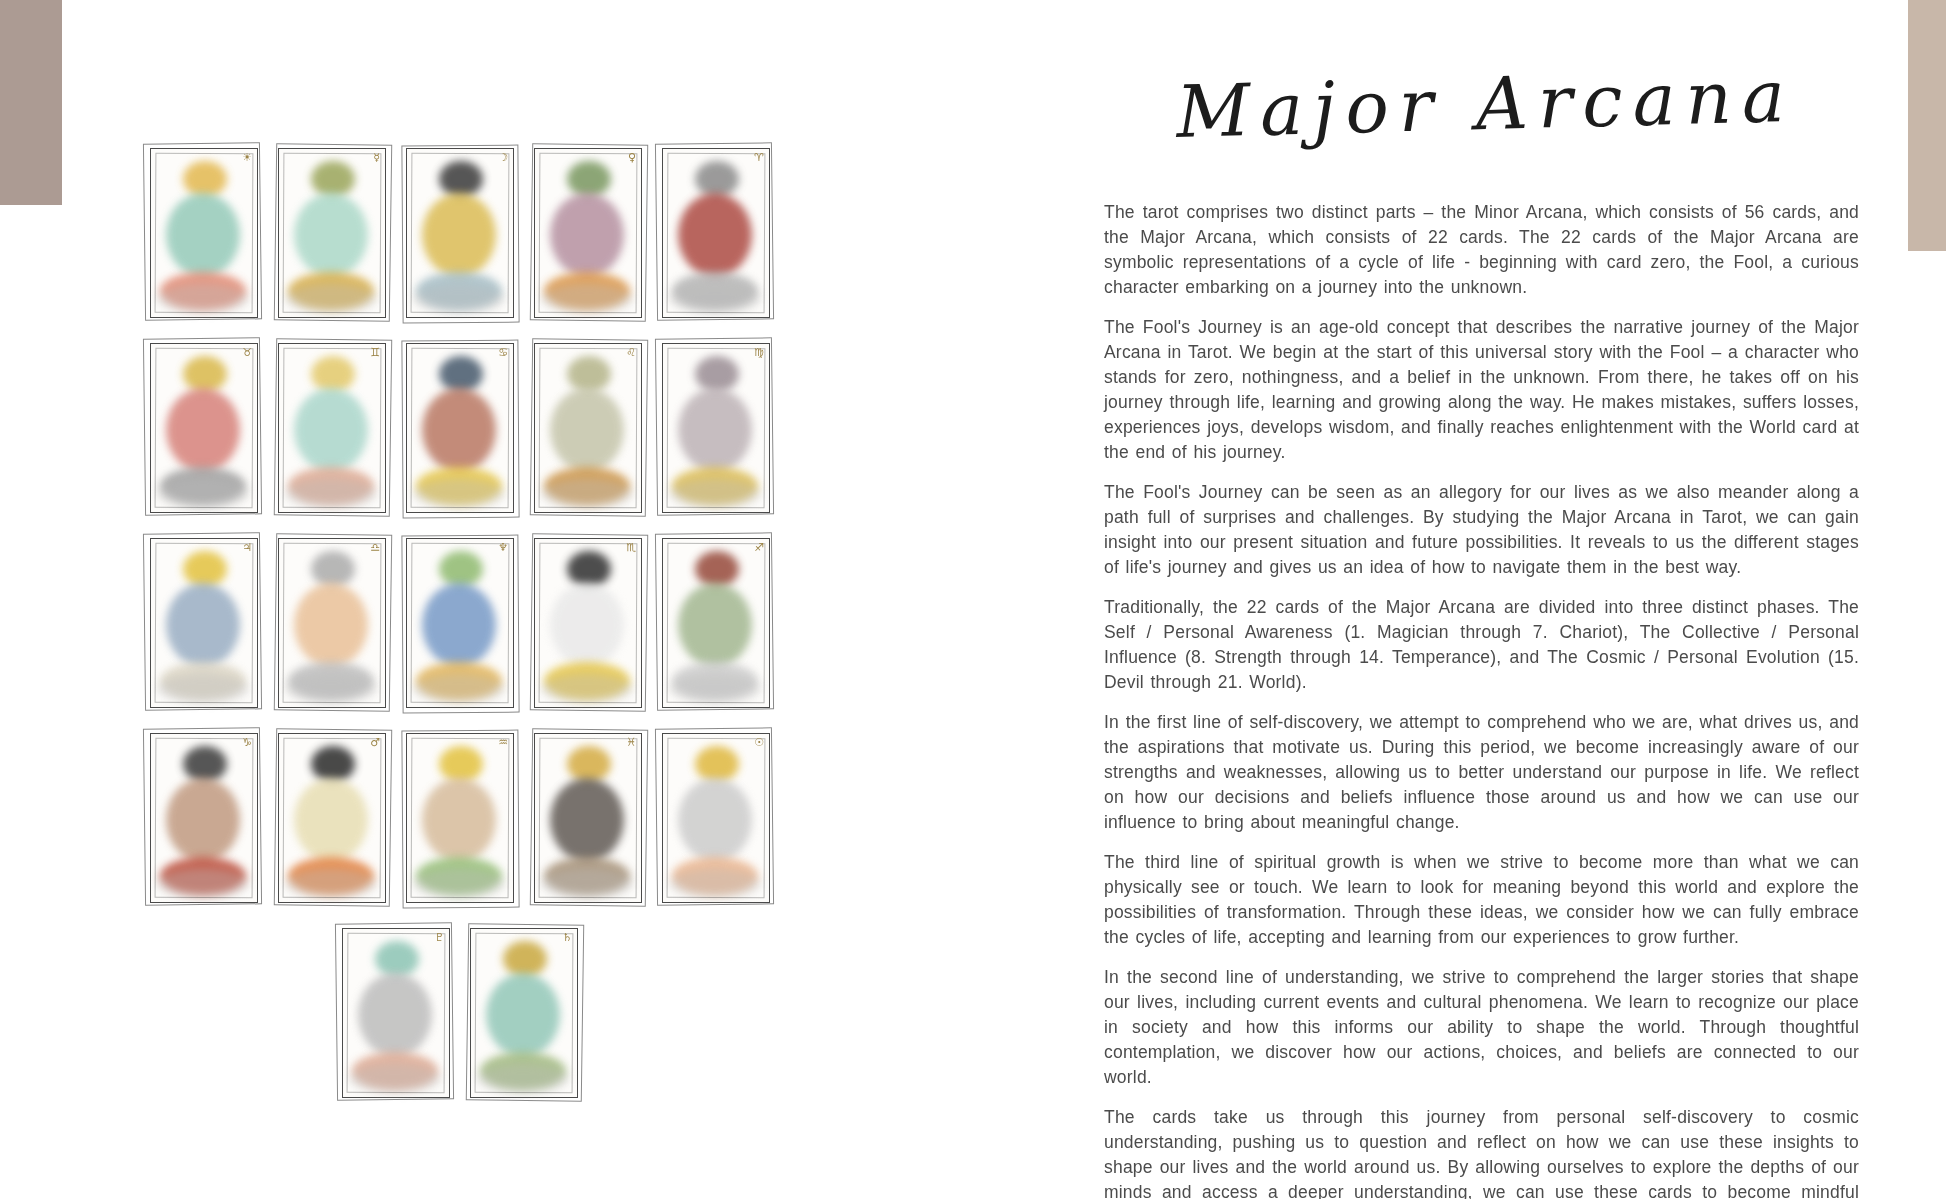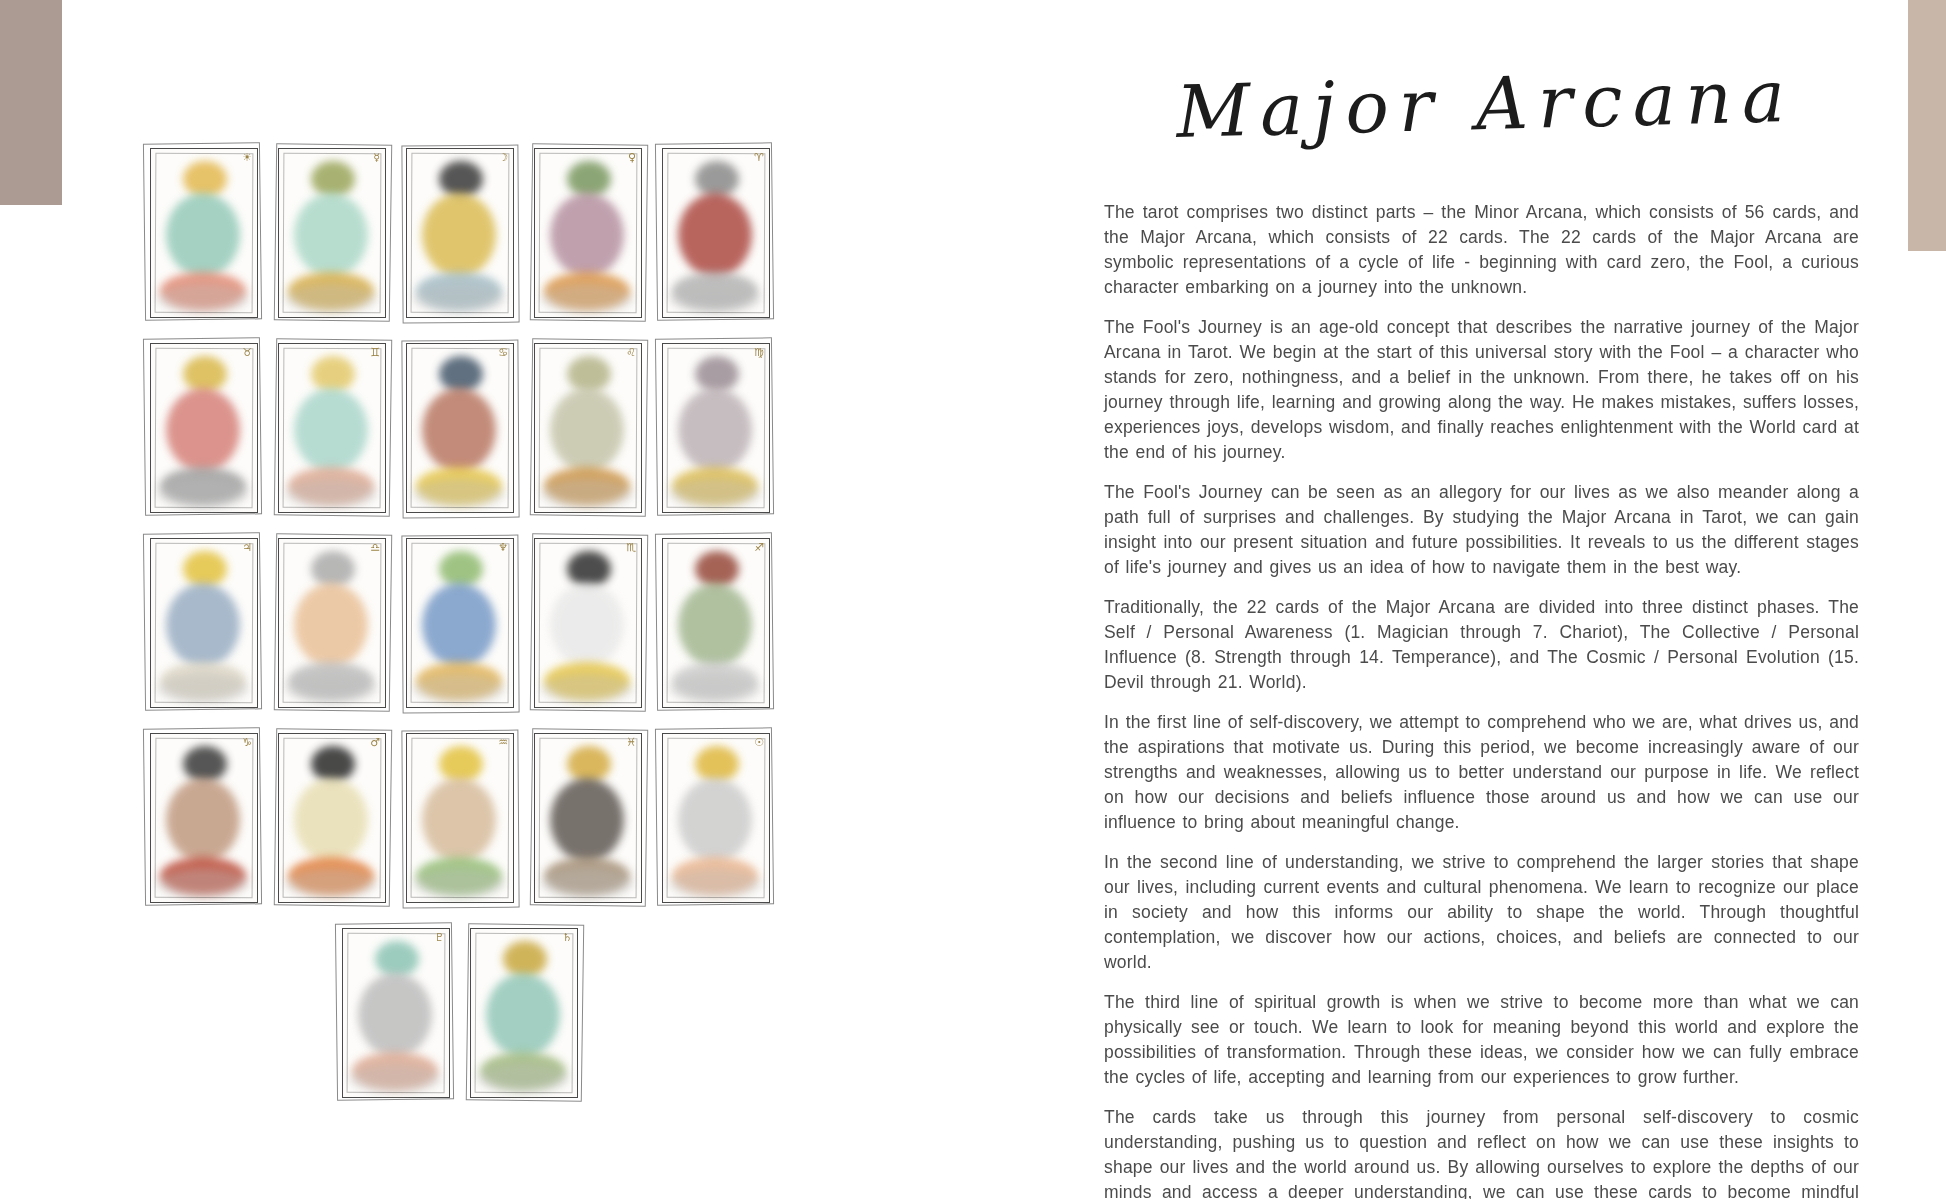--- a/index.html
+++ b/index.html
@@ -228,19 +228,19 @@
   </div>
 
   <div>
     <h1 class="title">Major Arcana</h1>
     <div class="article">
       <p>The tarot comprises two distinct parts – the Minor Arcana, which consists of 56 cards, and the Major Arcana, which consists of 22 cards. The 22 cards of the Major Arcana are symbolic representations of a cycle of life - beginning with card zero, the Fool, a curious character embarking on a journey into the unknown.</p>
       <p>The Fool's Journey is an age-old concept that describes the narrative journey of the Major Arcana in Tarot. We begin at the start of this universal story with the Fool – a character who stands for zero, nothingness, and a belief in the unknown. From there, he takes off on his journey through life, learning and growing along the way. He makes mistakes, suffers losses, experiences joys, develops wisdom, and finally reaches enlightenment with the World card at the end of his journey.</p>
       <p>The Fool's Journey can be seen as an allegory for our lives as we also meander along a path full of surprises and challenges. By studying the Major Arcana in Tarot, we can gain insight into our present situation and future possibilities. It reveals to us the different stages of life's journey and gives us an idea of how to navigate them in the best way.</p>
       <p>Traditionally, the 22 cards of the Major Arcana are divided into three distinct phases. The Self / Personal Awareness (1. Magician through 7. Chariot), The Collective / Personal Influence (8. Strength through 14. Temperance), and The Cosmic / Personal Evolution (15. Devil through 21. World).</p>
       <p>In the first line of self-discovery, we attempt to comprehend who we are, what drives us, and the aspirations that motivate us. During this period, we become increasingly aware of our strengths and weaknesses, allowing us to better understand our purpose in life. We reflect on how our decisions and beliefs influence those around us and how we can use our influence to bring about meaningful change.</p>
+      <p>The third line of spiritual growth is when we strive to become more than what we can physically see or touch. We learn to look for meaning beyond this world and explore the possibilities of transformation. Through these ideas, we consider how we can fully embrace the cycles of life, accepting and learning from our experiences to grow further.</p>
       <p>In the second line of understanding, we strive to comprehend the larger stories that shape our lives, including current events and cultural phenomena. We learn to recognize our place in society and how this informs our ability to shape the world. Through thoughtful contemplation, we discover how our actions, choices, and beliefs are connected to our world.</p>
-      <p>The third line of spiritual growth is when we strive to become more than what we can physically see or touch. We learn to look for meaning beyond this world and explore the possibilities of transformation. Through these ideas, we consider how we can fully embrace the cycles of life, accepting and learning from our experiences to grow further.</p>
       <p>The cards take us through this journey from personal self-discovery to cosmic understanding, pushing us to question and reflect on how we can use these insights to shape our lives and the world around us. By allowing ourselves to explore the depths of our minds and access a deeper understanding, we can use these cards to become mindful citizens of the world. In this way, we can embrace change and transformation with an open heart and mind, allowing us to grow into our higher selves.</p>
     </div>
   </div>
 
 </div>
 
 </body></html>

